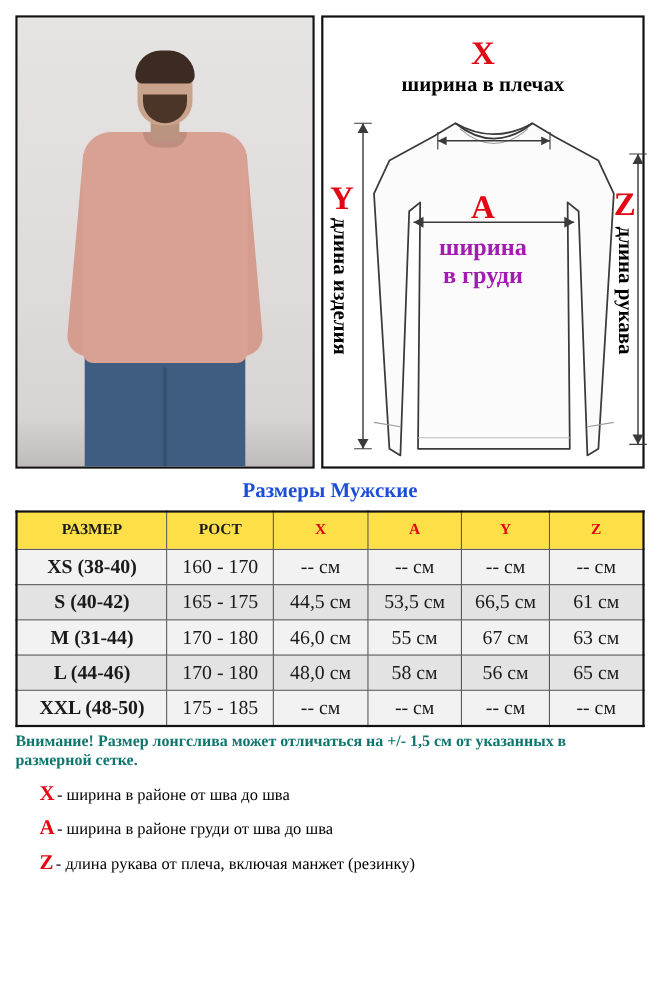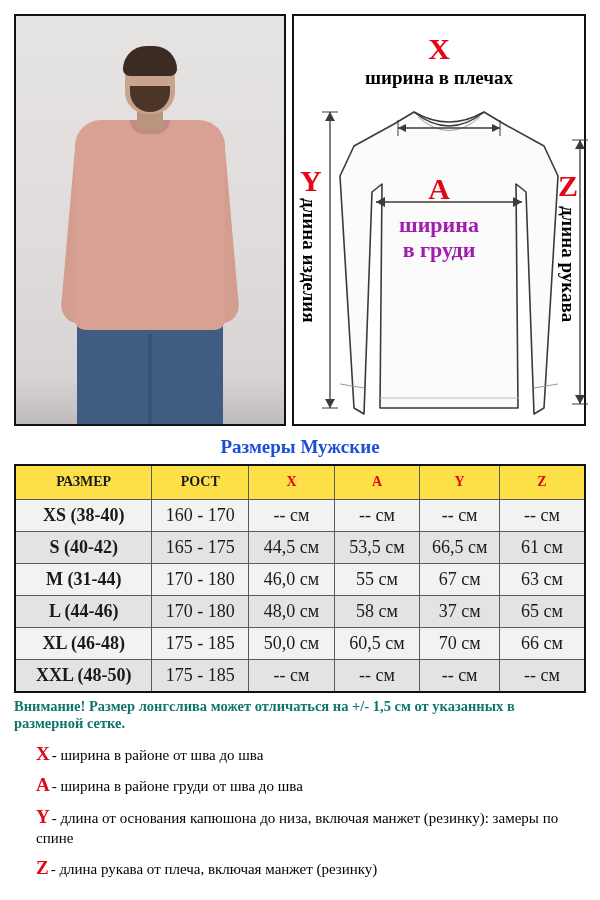--- a/index.html
+++ b/index.html
@@ -291,30 +291,22 @@
         <td>46,0 см</td>
         <td>55 см</td>
         <td>67 см</td>
         <td>63 см</td>
       </tr>
       <tr>
         <td class="size-col">L (44-46)</td>
         <td>170 - 180</td>
         <td>48,0 см</td>
         <td>58 см</td>
-        <td>37 см</td>
+        <td>56 см</td>
         <td>65 см</td>
-      </tr>
-      <tr>
-        <td class="size-col">XL (46-48)</td>
-        <td>175 - 185</td>
-        <td>50,0 см</td>
-        <td>60,5 см</td>
-        <td>70 см</td>
-        <td>66 см</td>
       </tr>
       <tr>
         <td class="size-col">XXL (48-50)</td>
         <td>175 - 185</td>
         <td>-- см</td>
         <td>-- см</td>
         <td>-- см</td>
         <td>-- см</td>
       </tr>
     </tbody>
@@ -323,20 +315,17 @@
   <div class="warning">Внимание! Размер лонгслива может отличаться на +/- 1,5 см от указанных в размерной сетке.</div>
 
   <div class="legend">
     <div class="legend-row">
       <span class="k">X</span><span>- ширина в районе от шва до шва</span>
     </div>
     <div class="legend-row">
       <span class="k">A</span><span>- ширина в районе груди от шва до шва</span>
     </div>
     <div class="legend-row">
-      <span class="k">Y</span><span>- длина от основания капюшона до низа, включая манжет (резинку): замеры по спине</span>
-    </div>
-    <div class="legend-row">
       <span class="k">Z</span><span>- длина рукава от плеча, включая манжет (резинку)</span>
     </div>
   </div>
 
 </div>
 
 </body></html>

